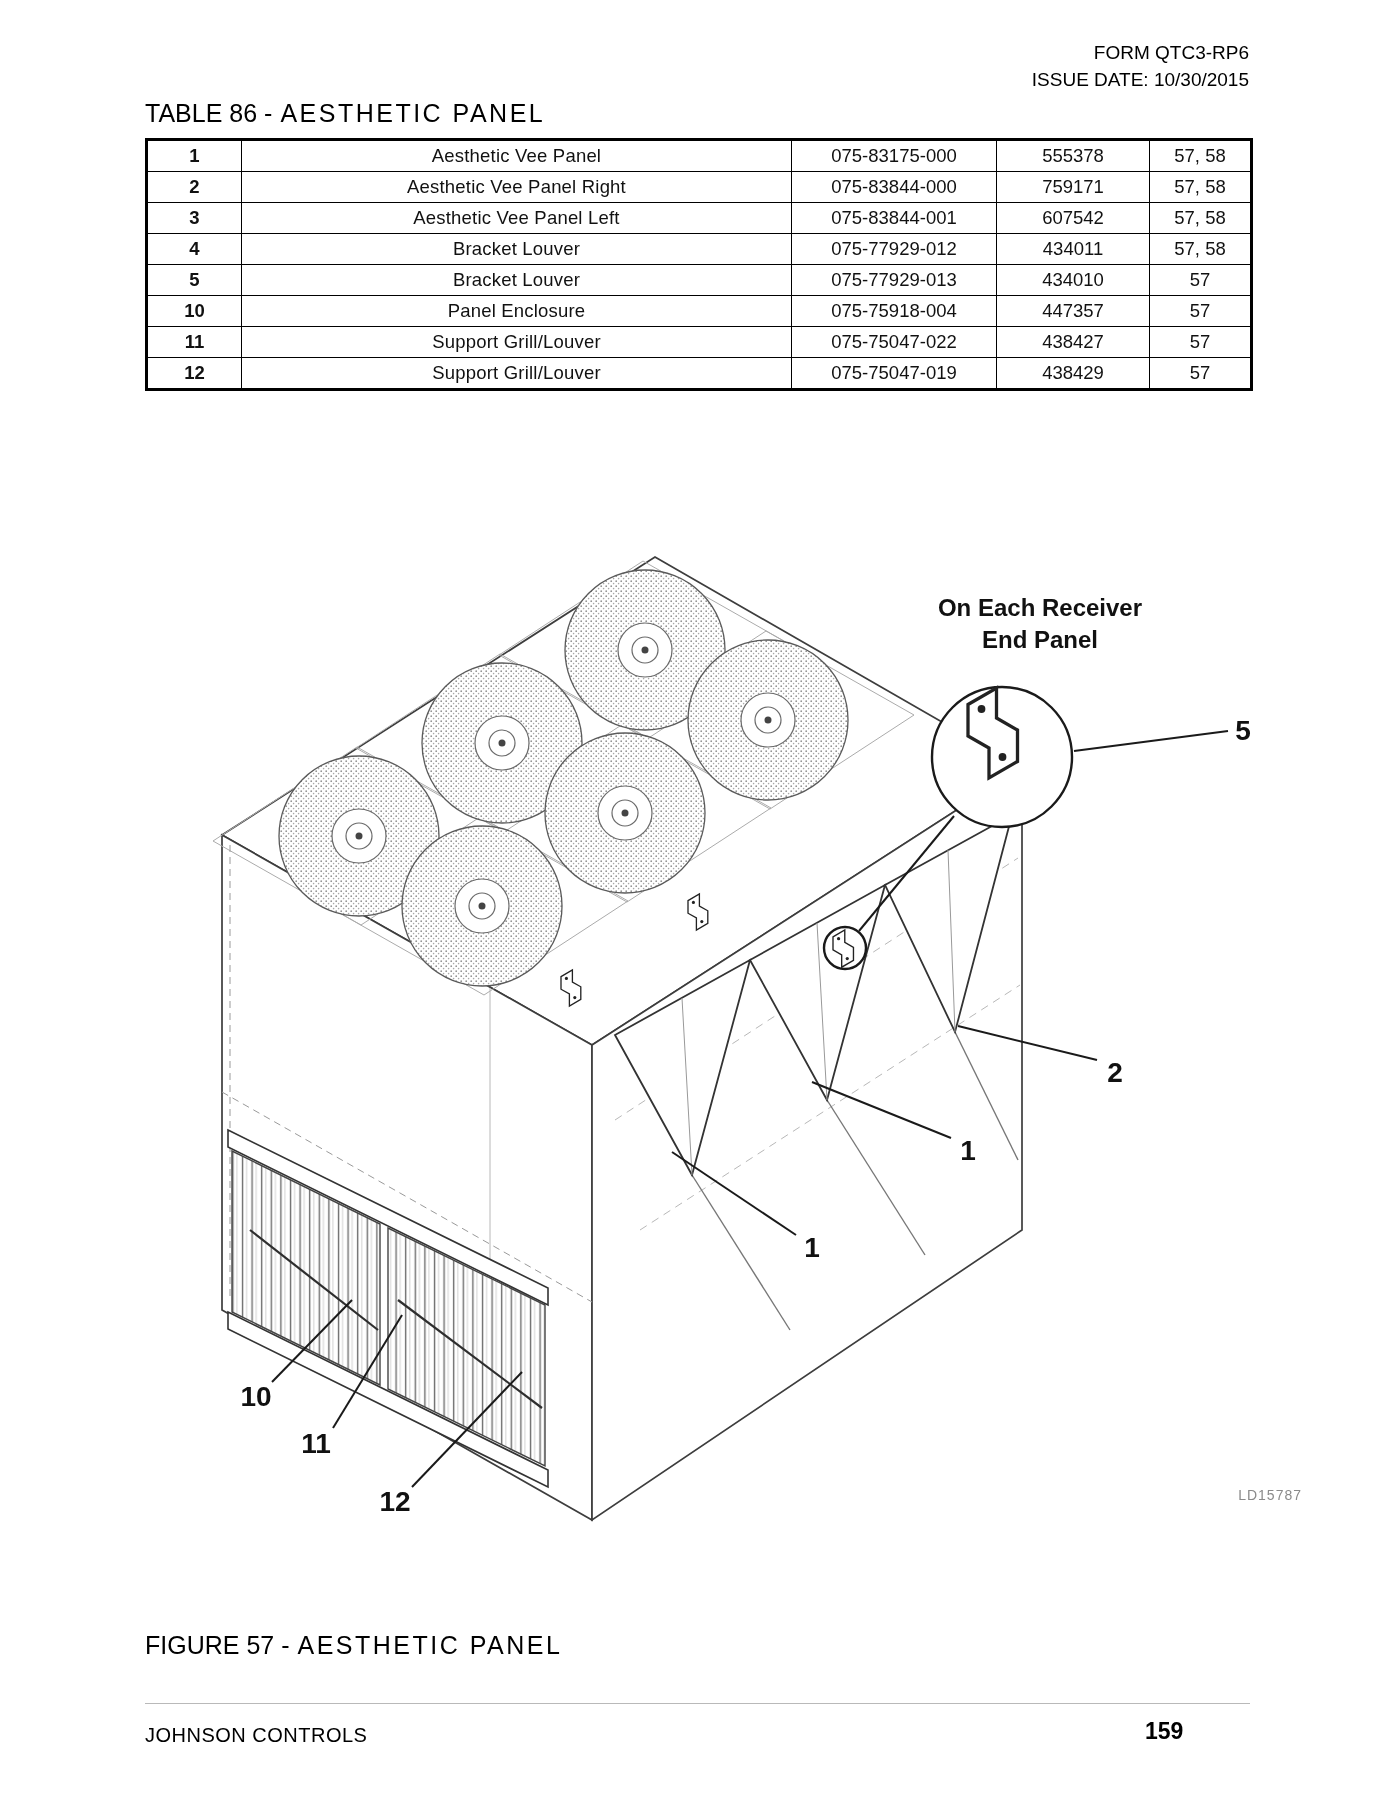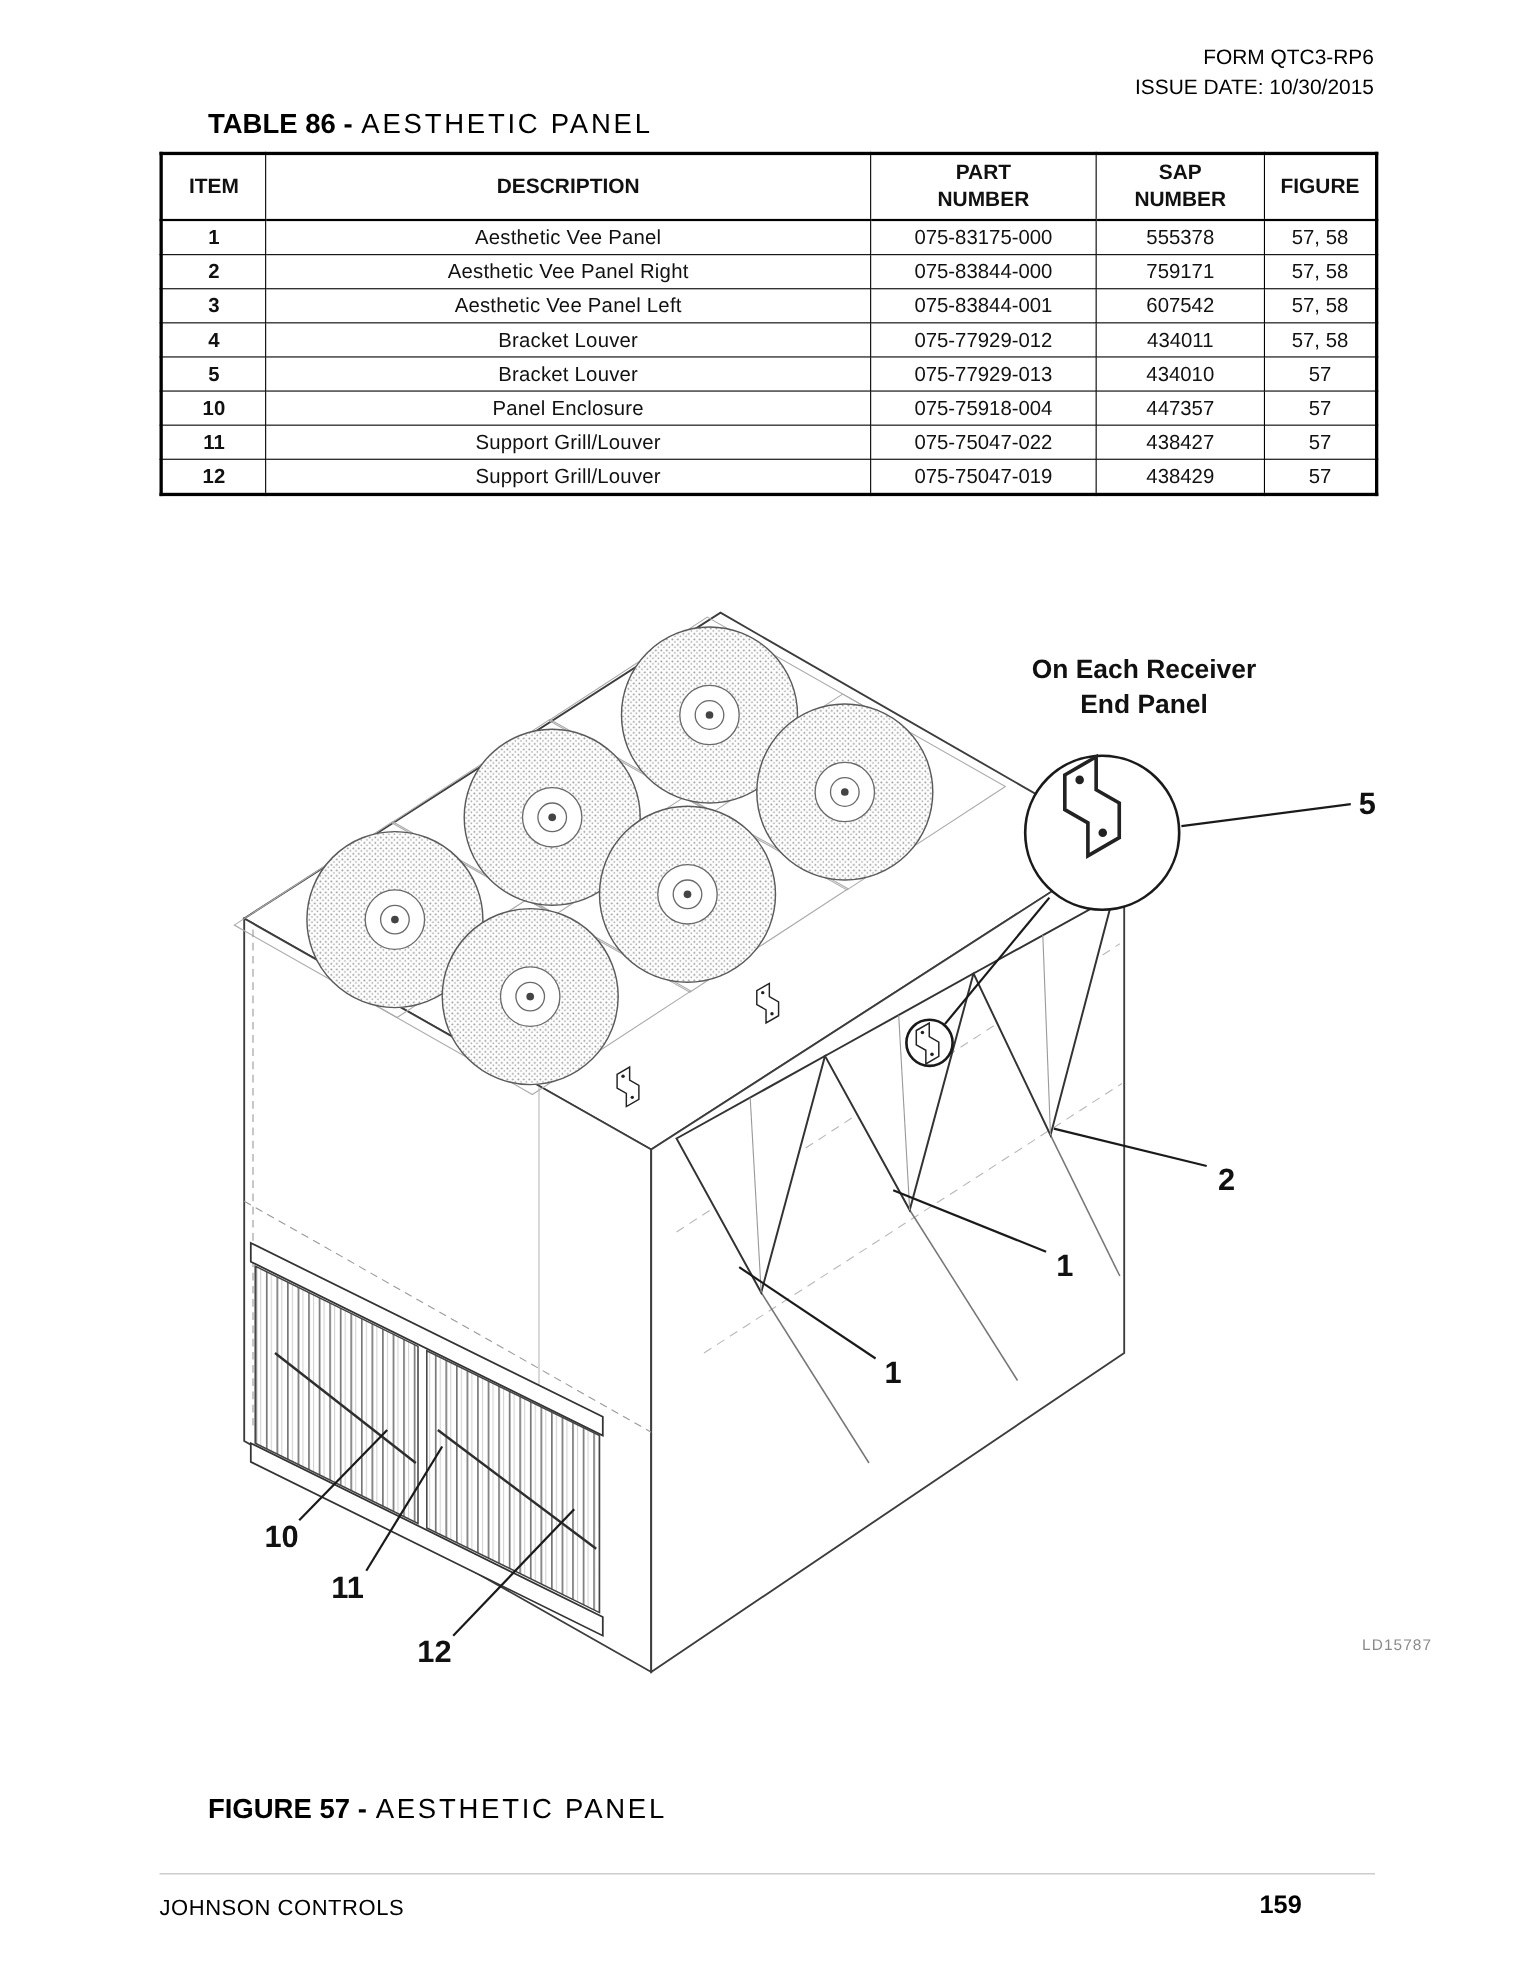--- a/index.html
+++ b/index.html
@@ -7,21 +7,21 @@
     width:1391px; height:1800px; background:#ffffff; position:relative;
     font-family:"Liberation Sans", sans-serif; color:#111;
   }
   .abs { position:absolute; }
 
   
   .hdr { top:24px; right:142px; text-align:right; font-size:19px; line-height:1.4; color:#000;margin-top:16px; }
 
   
   .sec-title { font-size:25px; color:#000; white-space:nowrap; }
-  .sec-title .bold { font-weight:bold;margin-left:44px; }
+  .sec-title .bold { font-weight:normal; }
   .sec-title .wide { letter-spacing:2.5px; margin-left:8px; }
   .tbl-title { top:99px; left:145px; }
   .fig-title { top:1631px; left:145px; }
 
   
   table.parts {
     position:absolute; left:145px; top:138px; width:1105px;
     border-collapse:collapse; table-layout:fixed; border:3px solid #000;
   }
   table.parts th, table.parts td { border:1.6px solid #000; overflow:hidden; }
@@ -76,29 +76,20 @@
 
 <table class="parts">
   <colgroup>
     <col class="w-item">
       <col class="w-desc">
       <col class="w-part">
       <col class="w-sap">
       <col class="w-fig">
   </colgroup>
   <tbody>
-      <tr class="head">
-    <th>ITEM</th>
-    <th>DESCRIPTION</th>
-    <th>PART
-NUMBER</th>
-    <th>SAP
-NUMBER</th>
-    <th>FIGURE</th>
-  </tr>
   <tr>
     <td class="c-item">1</td>
     <td class="c-desc">Aesthetic Vee Panel</td>
     <td class="c-num">075-83175-000</td>
     <td class="c-num">555378</td>
     <td class="c-num">57, 58</td>
   </tr>
   <tr>
     <td class="c-item">2</td>
     <td class="c-desc">Aesthetic Vee Panel Right</td>

